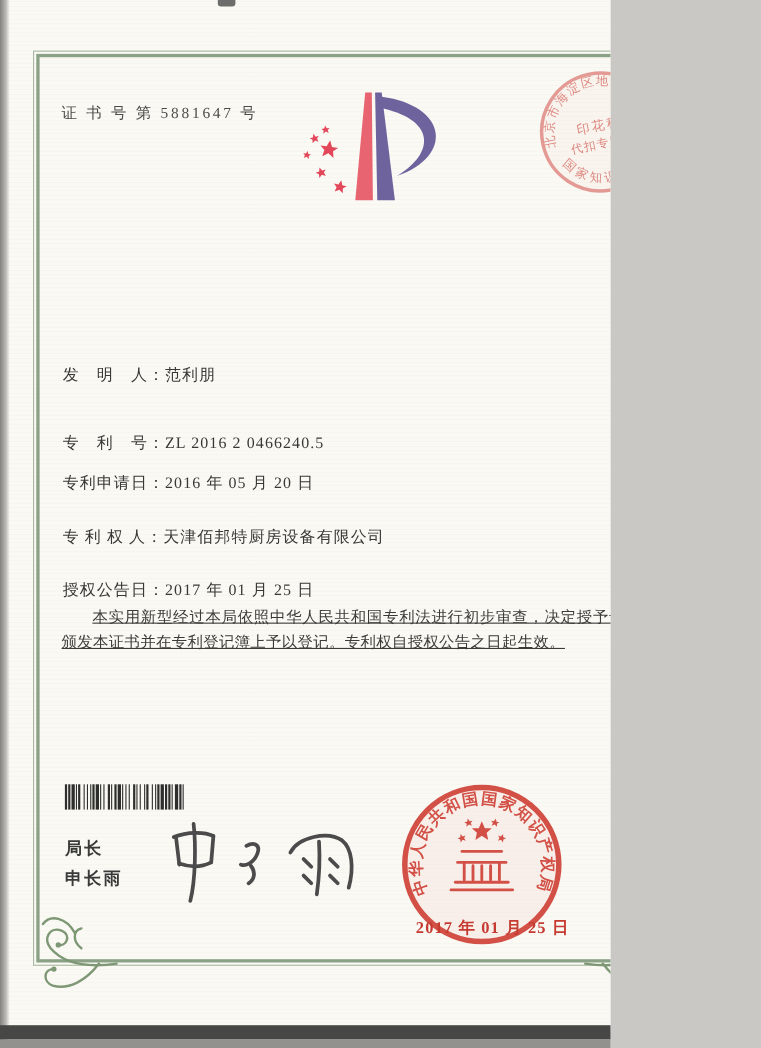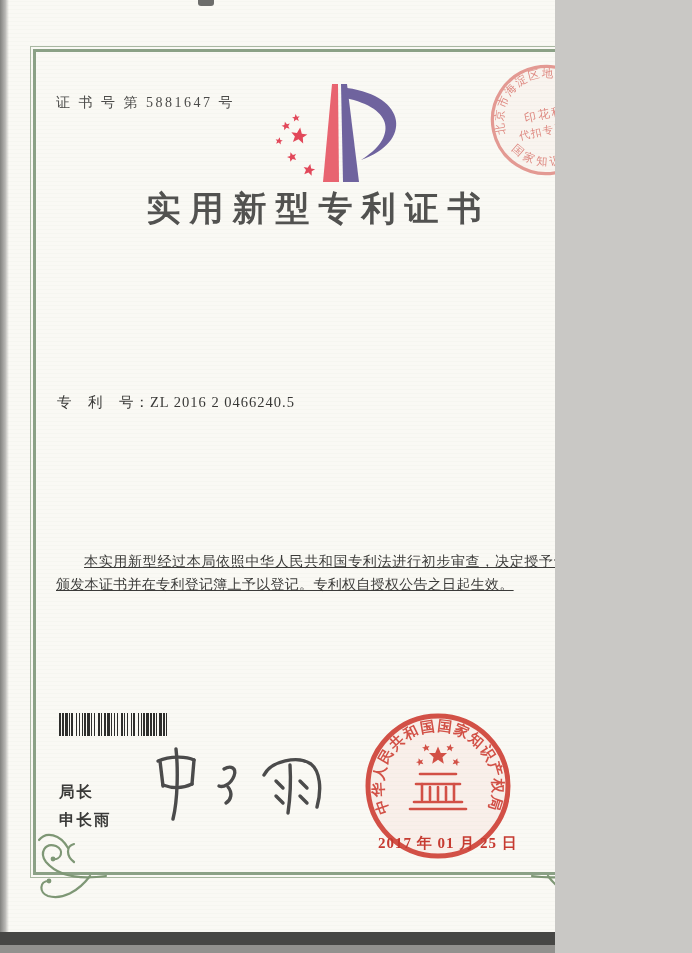--- a/index.html
+++ b/index.html
@@ -35,21 +35,21 @@
   
   .body-text{position:absolute;left:56px;top:550px;width:556px;color:#3b3b39;}
   .body-text p{margin:0;font-size:14px;line-height:23px;text-align:justify;
     text-indent:2em;letter-spacing:.3px;text-decoration:underline;}
   
   .barcode{position:absolute;left:59px;top:713px;width:192px;height:23px;display:flex;align-items:stretch;}
   .barcode div{height:100%;}
   
   .director{position:absolute;left:59px;top:758px;font-size:15.5px;font-weight:600;
     color:#3a3a38;line-height:28px;letter-spacing:2px;
-    font-family:"Liberation Sans","DejaVu Sans",sans-serif;margin-top:20px;}
+    font-family:"Liberation Sans","DejaVu Sans",sans-serif;}
   .signature{position:absolute;left:138px;top:743px;width:205px;height:82px;}
   
   .seal{position:absolute;left:362px;top:710px;width:152px;height:152px;opacity:.92;}
   .seal-date{position:absolute;left:378px;top:834px;width:136px;text-align:center;
     font-size:15px;font-weight:700;color:#c63b31;letter-spacing:1px;white-space:nowrap;}
   
   .footer{position:absolute;left:30px;top:869px;width:577px;text-align:center;
     font-size:11.5px;color:#5a5a58;letter-spacing:2px;}
 </style>
 </head>
@@ -120,24 +120,35 @@
     <text font-size="10.5" fill="#db7d76" letter-spacing="1.5">
       <textPath href="#arcTop" startOffset="2">北京市海淀区地方税务局</textPath>
     </text>
     <text font-size="10.5" fill="#db7d76" letter-spacing="3">
       <textPath href="#arcBot" startOffset="6">国家知识产权局</textPath>
     </text>
     <text x="56" y="54" text-anchor="middle" font-size="11" fill="#db7d76" letter-spacing="2">印花税</text>
     <text x="56" y="69" text-anchor="middle" font-size="10" fill="#db7d76" letter-spacing="1">代扣专用章</text>
   </svg>
 
-  <div class="title">实用新型专利证书</div>
-
+
+  <div class="field f1">
+    <span>发　明　人：</span><span>范利朋</span>
+  </div>
   <div class="field f2">
     <span>专　利　号：</span><span>ZL 2016 2 0466240.5</span>
+  </div>
+  <div class="field f3">
+    <span>专利申请日：</span><span>2016 年 05 月 20 日</span>
+  </div>
+  <div class="field f4">
+    <span>专 利 权 人：</span><span>天津佰邦特厨房设备有限公司</span>
+  </div>
+  <div class="field f5">
+    <span>授权公告日：</span><span>2017 年 01 月 25 日</span>
   </div>
 
   <div class="body-text">
     <p>本实用新型经过本局依照中华人民共和国专利法进行初步审查，决定授予专利权，颁发本证书并在专利登记簿上予以登记。专利权自授权公告之日起生效。</p>
   </div>
 
   <div class="barcode" id="barcode">
       <div style="width: 2px; background: rgb(46, 46, 44);"></div>
       <div style="width: 1px; background: transparent;"></div>
       <div style="width: 2px; background: rgb(46, 46, 44);"></div>

